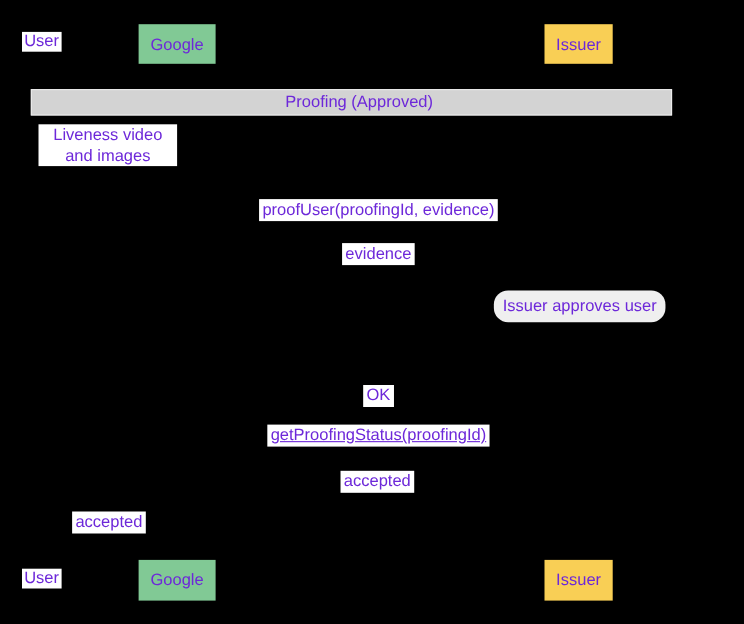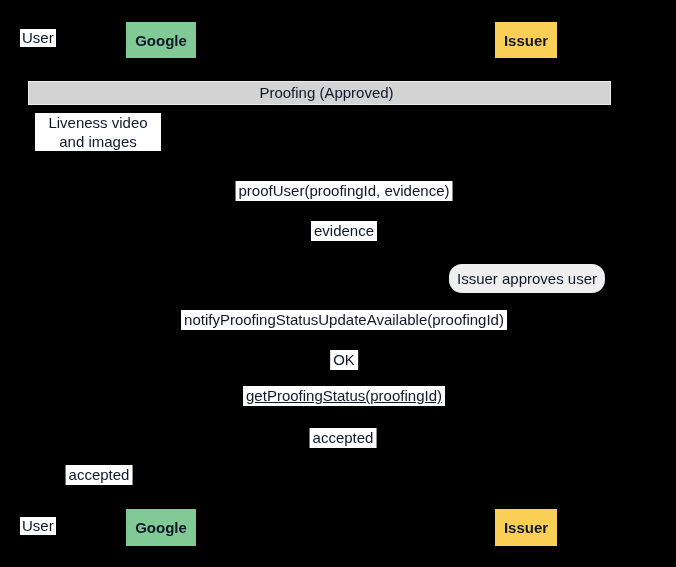--- a/index.html
+++ b/index.html
@@ -1,32 +1,31 @@
 <!DOCTYPE html>
 <html><head>
 <meta charset="utf-8">
 <style>
   html,body{margin:0;padding:0;background:#000;}
   .canvas{
     position:relative;width:676px;height:567px;background:#000000;
-    font-family:"Liberation Sans",sans-serif;font-size:15px;color:#0f172a;
+    font-family:"Liberation Sans",sans-serif;font-size:15px;color:#6d28d9;
     overflow:hidden;
   }
   
   .actor-label{
     position:absolute;left:20px;background:#ffffff;
     line-height:18px;padding:0 2px;white-space:nowrap;
   }
   .actor-top{top:29px;}
   .actor-bottom{top:517px;}
   
   .pbox{
     position:absolute;height:36px;display:flex;align-items:center;justify-content:center;
     white-space:nowrap;
-    font-weight:bold;
   }
   .pbox.google{left:126px;width:70px;background:#81C995;}
   .pbox.issuer{left:495px;width:62px;background:#F9CF55;}
   .pbox.top{top:22px;}
   .pbox.bottom{top:509px;height:37px;}
   
   .band{
     position:absolute;left:28px;top:81px;width:583px;height:24px;
     background:#D3D3D3;border:1px solid #ececec;box-sizing:border-box;
     text-align:center;line-height:22px;padding-left:14px;
@@ -62,21 +61,20 @@
   <div class="pbox issuer top">Issuer</div>
 
   <div class="band">Proofing (Approved)</div>
 
   <div class="msg liveness">Liveness video and images</div>
   <div class="msg m-proofuser">proofUser(proofingId, evidence)</div>
   <div class="msg m-pending">evidence</div>
 
   <div class="note">Issuer approves user</div>
 
-  <div class="msg m-notify">notifyProofingStatusUpdateAvailable(proofingId)</div>
   <div class="msg m-ok">OK</div>
   <div class="msg m-getstatus">getProofingStatus(proofingId)</div>
   <div class="msg m-accepted1">accepted</div>
   <div class="msg m-accepted2">accepted</div>
 
   <div class="actor-label actor-bottom">User</div>
   <div class="pbox google bottom">Google</div>
   <div class="pbox issuer bottom">Issuer</div>
 
 </div>

